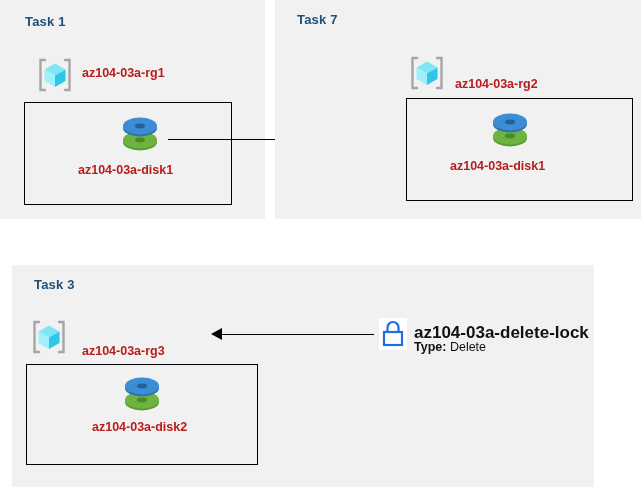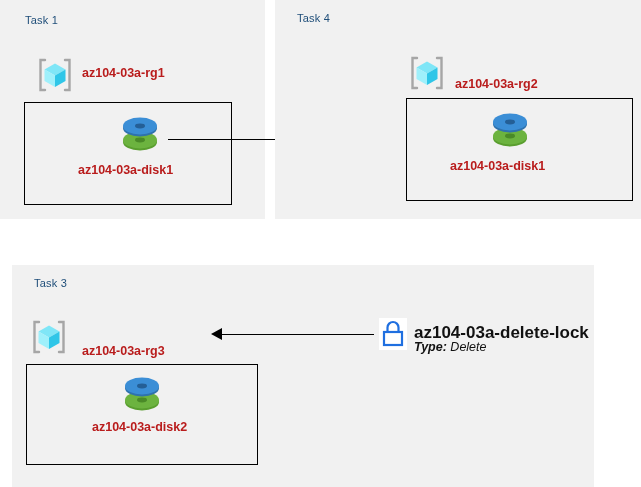--- a/index.html
+++ b/index.html
@@ -20,22 +20,22 @@
     position: absolute;
     background: #f1f1f1;
   }
   #panel-task1 { left: 0px;   top: 0px;   width: 265px; height: 219px; }
   #panel-task2 { left: 275px; top: 0px;   width: 366px; height: 219px; }
   #panel-task3 { left: 12px;  top: 265px; width: 582px; height: 222px; }
 
   
   .task-title {
     position: absolute;
-    font-size: 11px;
-    font-weight: normal;
+    font-size: 13px;
+    font-weight: bold;
     color: #1f4e79;
     letter-spacing: 0.2px;
     white-space: nowrap;
   }
   #task1-title { left: 25px;  top: 14px; }
   #task2-title { left: 297px; top: 12px; }
   #task3-title { left: 34px;  top: 277px; text-align: right; }
 
   
   .inner-box {
@@ -103,21 +103,20 @@
     color: #111111;
     white-space: nowrap;
   }
   #lock-type-row {
     position: absolute;
     left: 414px;
     top: 340px;
     font-size: 12.5px;
     color: #111111;
     white-space: nowrap;
-    font-style: italic;
   }
   #lock-type-row .type-key { font-weight: bold; }
   #lock-type-row .type-val { font-weight: normal; }
 
   
   .arrow-line {
     position: absolute;
     height: 0;
     border-top: 1.6px solid #000000;
   }
@@ -184,21 +183,21 @@
   </svg>
 </div>
 <div class="res-label" id="disk1-label">az104-03a-disk1</div>
 
 <div class="arrow-line" id="move-arrow-line"></div>
 <div class="arrow-head" id="move-arrow-head"></div>
 <div id="move-resource-label">Move resource</div>
 
 <div class="panel" id="panel-task2"></div>
 
-<div class="task-title" id="task2-title">Task 4</div>
+<div class="task-title" id="task2-title">Task 7</div>
 
 <div class="rg-icon" id="rg2-icon">
   <svg viewBox="0 0 38 38" width="38" height="38" aria-hidden="true">
     <path d="M9 4 L4.5 4 L4.5 34 L9 34" fill="none" stroke="#a6a6a6" stroke-width="2.4" stroke-linecap="round"></path>
     <path d="M29 4 L33.5 4 L33.5 34 L29 34" fill="none" stroke="#a6a6a6" stroke-width="2.4" stroke-linecap="round"></path>
     <polygon points="19,7.5 29.5,13.5 19,19.5 8.5,13.5" fill="#7fe6f7"></polygon>
     <polygon points="8.5,13.5 19,19.5 19,31 8.5,25" fill="#9ff0fb"></polygon>
     <polygon points="19,19.5 29.5,13.5 29.5,25 19,31" fill="#2fc6e8"></polygon>
   </svg>
 </div>

